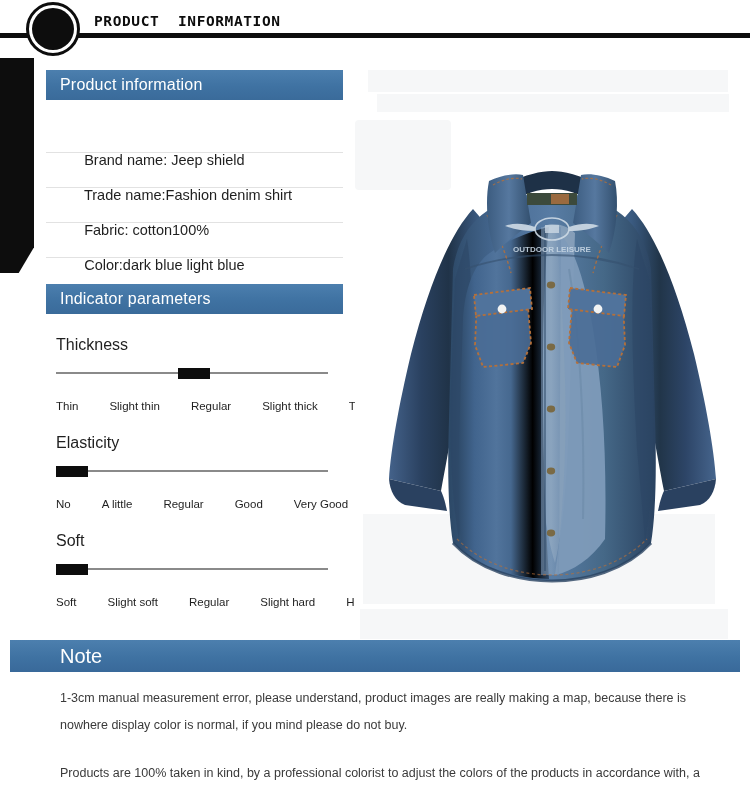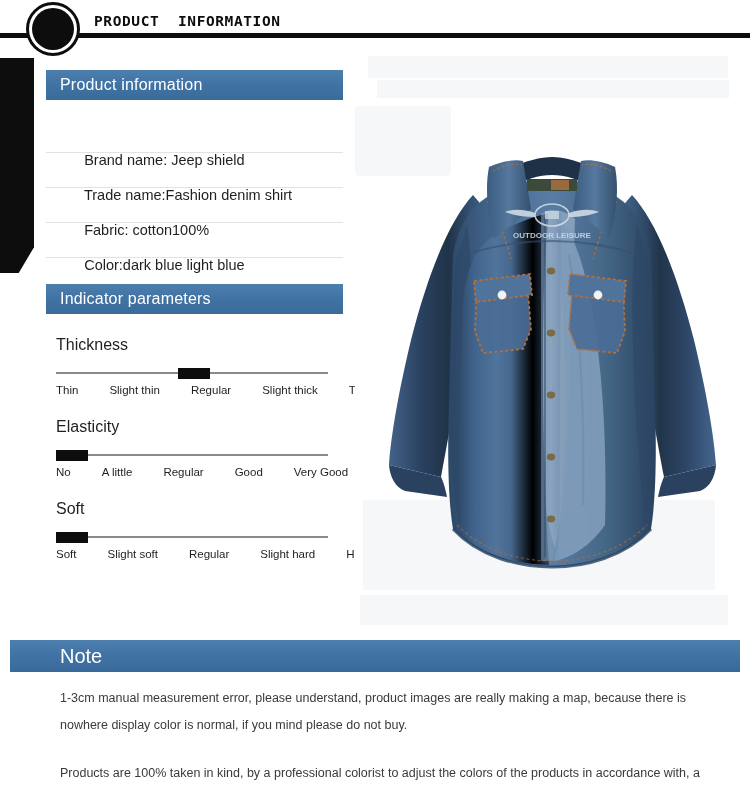--- a/index.html
+++ b/index.html
@@ -120,37 +120,37 @@
   }
   .slider-thumb {
     position: absolute;
     top: 0;
     width: 32px; height: 11px;
     background: #0d0d0d;
   }
   .slider-labels {
     display: flex;
     width: 272px;
-    margin-top: 6px;
+    margin-top: 22px;
     font-size: 11.5px;
     color: #1f1f1f;
     gap: 31px;
   }
   .slider-labels span {
     flex: 1 1 0;
     text-align: center;
     white-space: nowrap;
   }
   .slider-labels span:first-child { text-align: left; }
   .slider-labels span:last-child  { text-align: right; }
 
   
   #photo-panel {
     position: absolute;
-    left: 355px; top: 50px;
+    left: 355px; top: 64px;
     width: 395px; height: 580px;
     background: #ffffff;
     overflow: hidden;
   }
   .ghost-panel {
     position: absolute;
     background: #f6f7f8;
   }
   #ghost-1 { left: 13px;  top: 6px;   width: 360px; height: 22px; }
   #ghost-2 { left: 22px;  top: 30px;  width: 352px; height: 18px; }

